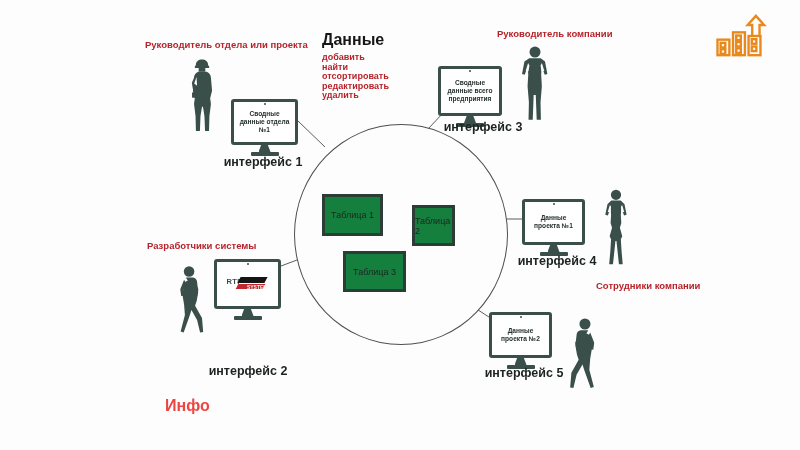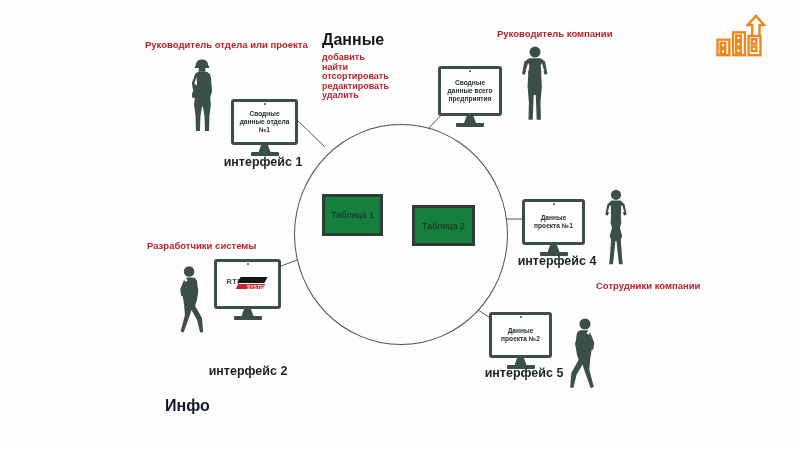--- a/index.html
+++ b/index.html
@@ -39,21 +39,21 @@
   
   .rtf-logo{position:relative;width:42px;height:17px;}
   .rtf-name{position:absolute;left:0;top:1px;font-size:7.5px;font-weight:bold;color:#3a4f49;letter-spacing:.4px;}
   .rtf-stripe-black{position:absolute;left:12px;top:1px;width:27px;height:6px;background:#151515;transform:skewX(-28deg);}
   .rtf-stripe-red{position:absolute;left:10px;top:8px;width:27px;height:5px;background:#c0272d;transform:skewX(-28deg);}
   .rtf-system{position:absolute;right:1px;top:8.5px;font-size:5px;font-weight:bold;color:#f2f2f2;z-index:2;}
   
   .person{position:absolute;z-index:2;}
   .person svg{display:block;}
   
-  .info-label{position:absolute;left:165px;top:397px;font-size:16px;font-weight:bold;color:#0f172a;z-index:4;}
+  .info-label{position:absolute;left:165px;top:397px;font-size:16px;font-weight:bold;color:#ef4444;z-index:4;}
   .brand-logo{position:absolute;left:712px;top:13px;z-index:4;}
 </style>
 </head>
 <body>
 
 <div id="canvas">
 
   <svg id="lines" width="800" height="450">
     <line x1="298" y1="121" x2="325" y2="147" stroke="#5c5c5c" stroke-width="1"></line>
     <line x1="281" y1="266" x2="297" y2="260" stroke="#5c5c5c" stroke-width="1"></line>
@@ -71,21 +71,22 @@
     <div class="action-item">удалить</div>
   </div>
 
   <div class="role-label" style="left:145px;top:39px;">Руководитель отдела или проекта</div>
   <div class="role-label" style="left:497px;top:28px;">Руководитель компании</div>
   <div class="role-label" style="left:147px;top:240px;">Разработчики системы</div>
   <div class="role-label" style="left:596px;top:280px;">Сотрудники компании</div>
 
   <div class="db-circle"></div>
   <div class="table-box" style="left:322px;top:194px;width:61px;height:42px;">Таблица 1</div>
-  <div class="table-box" style="left:412px;top:205px;width:63px;height:41px;">Таблица 2</div>
+  <div class="table-box" style="left:412px;top:205px;width:43px;height:41px;">Таблица 2</div>
+  <div class="table-box" style="left:343px;top:251px;width:63px;height:41px;">Таблица 3</div>
 
   <div class="monitor" style="left:231px;top:99px;width:67px;height:46px;">
     <div class="mon-frame">
       <div class="mon-dot"></div>
       <div class="mon-screen">
           <span class="mon-text">Сводные данные отдела №1</span>
         </div>
     </div>
     <div class="mon-neck"></div>
     <div class="mon-base"></div>
@@ -112,20 +113,21 @@
   <div class="monitor" style="left:438px;top:66px;width:64px;height:50px;">
     <div class="mon-frame">
       <div class="mon-dot"></div>
       <div class="mon-screen">
           <span class="mon-text">Сводные данные всего предприятия</span>
         </div>
     </div>
     <div class="mon-neck"></div>
     <div class="mon-base"></div>
   </div>
+  <div class="iface-label" style="left:428px;top:120px;">интерфейс 3</div>
 
   <div class="monitor" style="left:522px;top:199px;width:63px;height:46px;">
     <div class="mon-frame">
       <div class="mon-dot"></div>
       <div class="mon-screen">
           <span class="mon-text">Данные проекта №1</span>
         </div>
     </div>
     <div class="mon-neck"></div>
     <div class="mon-base"></div>

